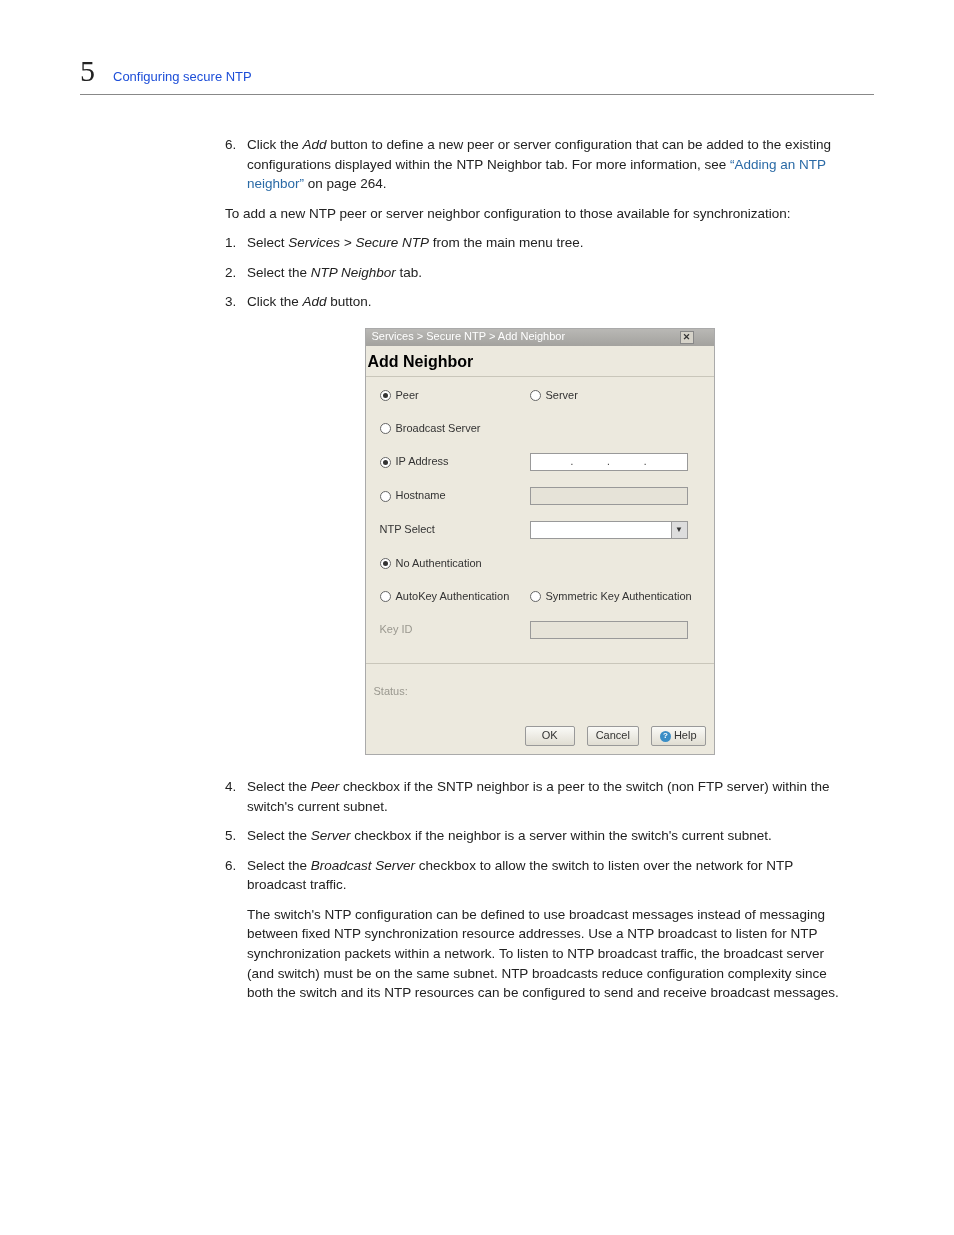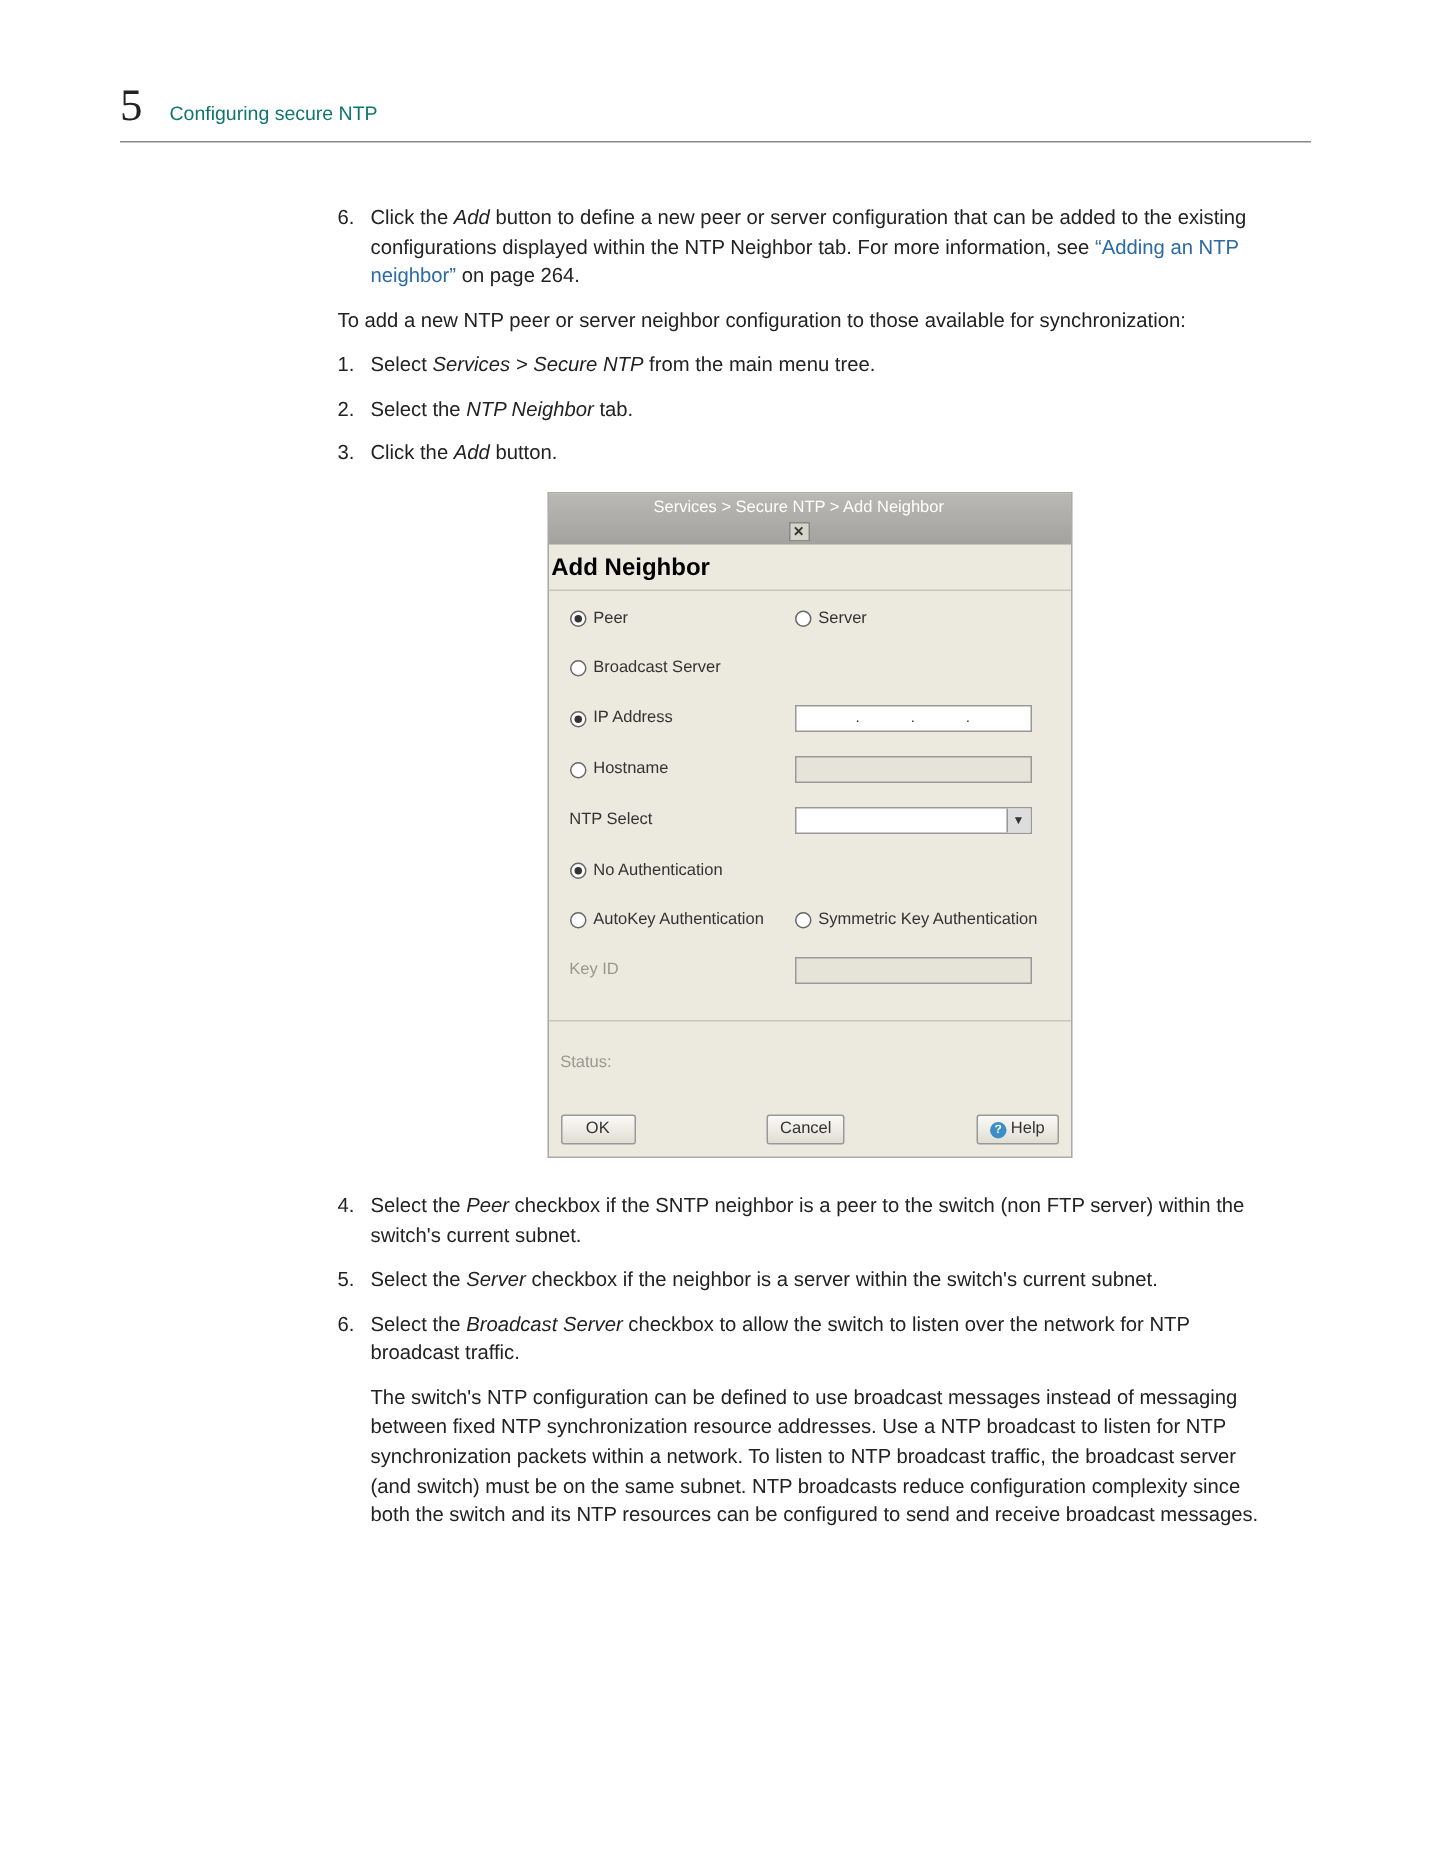--- a/index.html
+++ b/index.html
@@ -22,21 +22,21 @@
     border-bottom: 1px solid #888;
     padding-bottom: 6px;
   }
   .header .chapter-num {
     font-family: Georgia, 'Times New Roman', serif;
     font-size: 30px;
     font-weight: 400;
   }
   .header .header-title {
     font-size: 13px;
-    color: #0f766e;
+    color: #1d4ed8;
   }
   .content {
     position: absolute;
     top: 135px;
     left: 225px;
     right: 100px;
     font-size: 13.5px;
     line-height: 1.45;
     color: #222;
   }
@@ -76,22 +76,21 @@
     color: #333;
   }
   .dialog-titlebar {
     background: linear-gradient(#b9b8b5, #a3a29e);
     color: #fff;
     padding: 2px 20px 2px 6px;
     font-size: 11px;
     display: flex;
     justify-content: space-between;
     align-items: center;
-    height: 34px;
-    flex-direction: column;
+    height: 17px;
   }
   .close-icon {
     background: #d6d3c9;
     color: #333;
     border: 1px solid #888;
     width: 14px;
     height: 13px;
     display: flex;
     align-items: center;
     justify-content: center;
@@ -192,21 +191,21 @@
     color: #333;
   }
   .status-row {
     border-top: 1px solid #c9c6ba;
     padding: 20px 8px;
     color: #9a988f;
     font-size: 11px;
   }
   .button-row {
     display: flex;
-    justify-content: space-between;
+    justify-content: flex-end;
     gap: 12px;
     padding: 6px 8px 8px 8px;
   }
   .dlg-btn {
     background: linear-gradient(#fafaf7, #e0ddd2);
     border: 1px solid #999;
     border-radius: 2px;
     height: 20px;
     min-width: 50px;
     padding: 0 8px;

